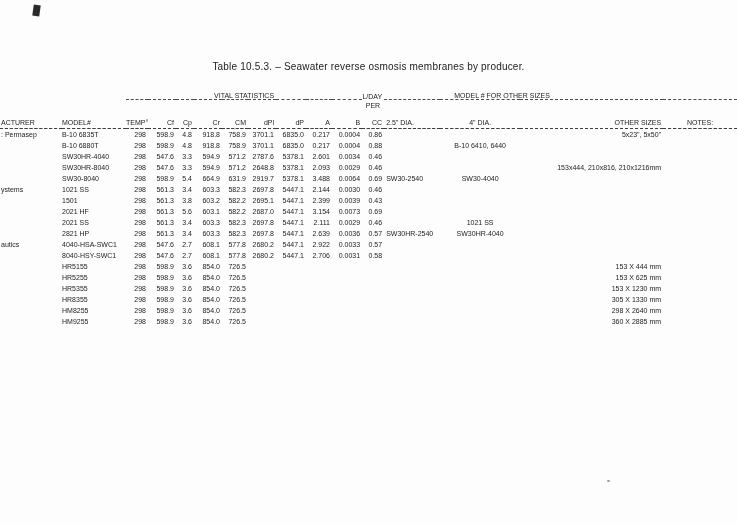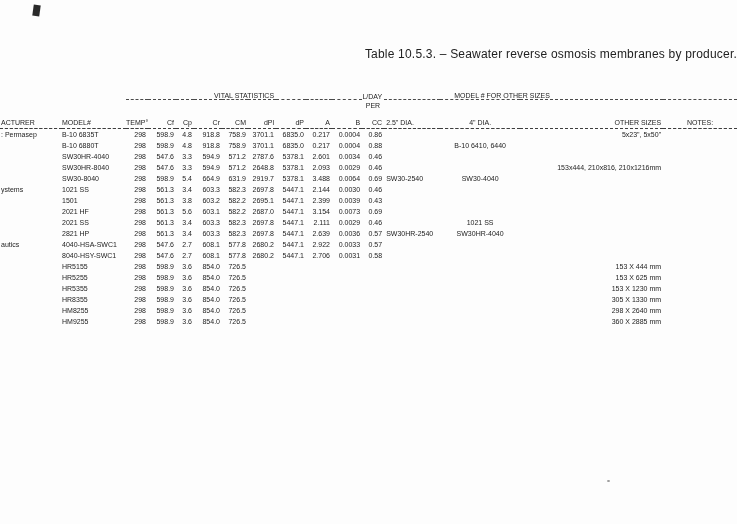--- a/index.html
+++ b/index.html
@@ -13,22 +13,22 @@
   }
   .scan-mark{
     position:absolute;left:33px;top:5px;width:7px;height:11px;
     background:#2a2a2a;transform:rotate(8deg);
   }
   .scan-speck{
     position:absolute;left:607px;top:480px;width:3px;height:2px;
     background:#9a9a9a;border-radius:50%;
   }
   .doc-title{
-    position:absolute;top:47px;left:0;width:100%;
-    text-align:right;font-size:12px;color:#222;
+    position:absolute;top:61px;left:0;width:100%;
+    text-align:center;font-size:10px;color:#222;
     letter-spacing:0.2px;
   }
   table.doc-table{
     position:absolute;top:86px;left:0;
     width:737px;table-layout:fixed;
     border-collapse:collapse;
     font-size:7px;color:#232323;
   }
   .doc-table th,.doc-table td{
     padding:0;margin:0;font-weight:normal;

